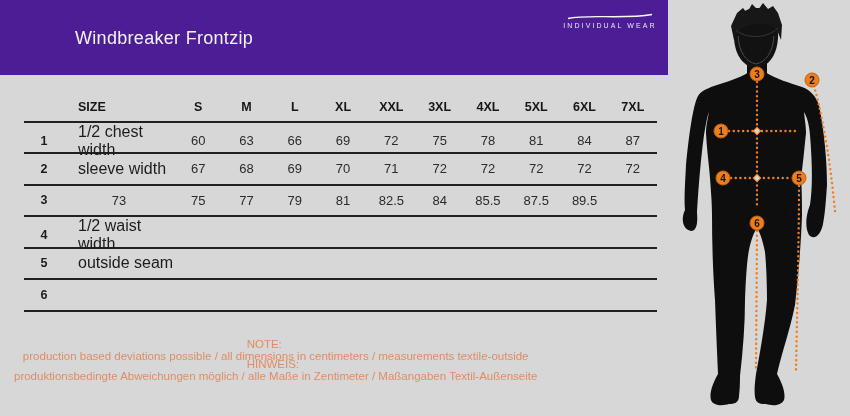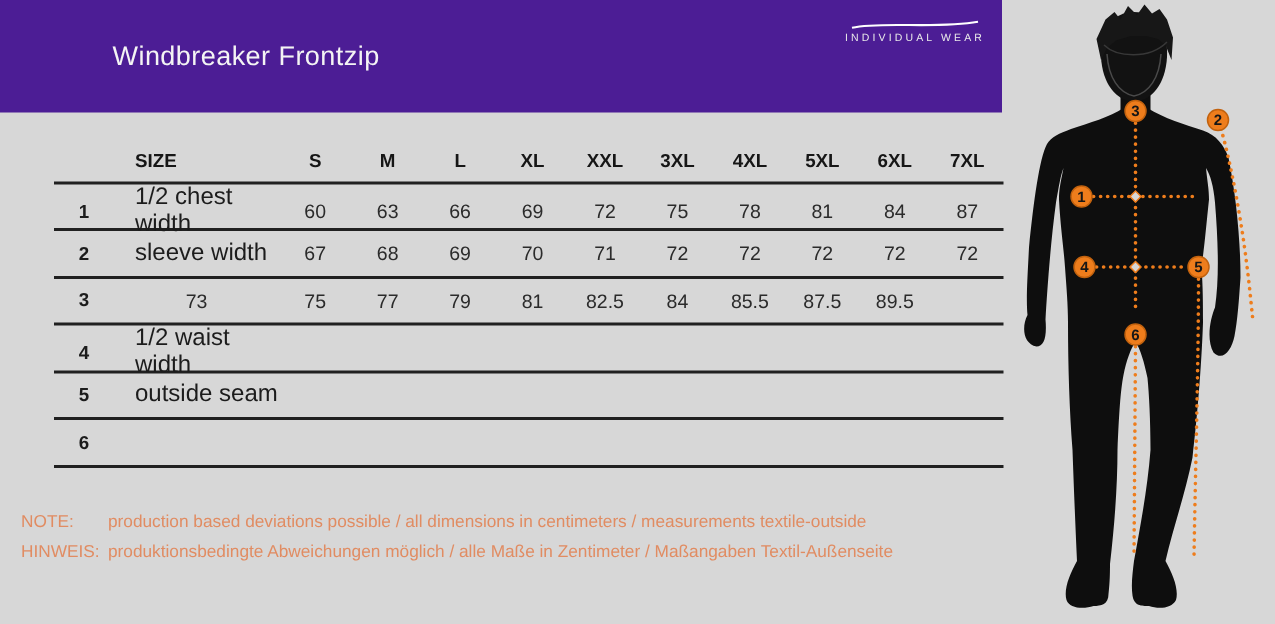--- a/index.html
+++ b/index.html
@@ -12,31 +12,31 @@
   
   .topbar { position:absolute; left:0; top:0; width:668px; height:75px; background:#4c1d95; }
   .title  { position:absolute; left:75px; top:50%; transform:translateY(-50%);
             color:#F4F4F4; font-size:18px; letter-spacing:.3px; }
   .brand  { position:absolute; right:11px; top:13px; width:94px; text-align:center; color:#FFF; }
   .brand-script { font-family:"DejaVu Serif", serif; font-style:italic; font-weight:bold;
                   font-size:21px; line-height:22px; letter-spacing:.5px; }
   .brand-swash  { display:block; margin:0 auto; }
   .brand-tag    { font-size:7px; letter-spacing:2.1px; color:#E9E9E9; margin-top:2px; white-space:nowrap; }
   
-  .size-table { position:absolute; left:36px; top:94px; width:633px; }
+  .size-table { position:absolute; left:24px; top:94px; width:633px; }
   .tr { display:grid; grid-template-columns:40px 110px repeat(10,1fr);
         align-items:center; height:31.5px; border-bottom:2px solid #202020; }
   .tr.head { height:28.5px; }
   .cell-num   { text-align:center; font-weight:bold; font-size:12.5px; }
   .cell-label { padding-left:14px; font-size:16px; }
   .cell-val   { text-align:center; font-size:13px; color:#2B2B2B; }
   .head .cell-label, .head .cell-val { font-weight:bold; font-size:12.5px; color:#161616; }
   
   .notes { position:absolute; left:14px; top:338px; font-size:11.5px; color:#E18C62; }
-  .note-row   { display:flex; height:20px; align-items:center; }
+  .note-row   { display:flex; height:20px; align-items:center;flex-direction:column; }
   .note-label { width:58px; flex:none; }
   .note-text  { white-space:nowrap; }
   
   .figure-wrap { position:absolute; left:668px; top:0; width:182px; height:416px; }
 </style>
 </head>
 <body>
 
 <div class="topbar">
   <div class="title">Windbreaker Frontzip</div>

